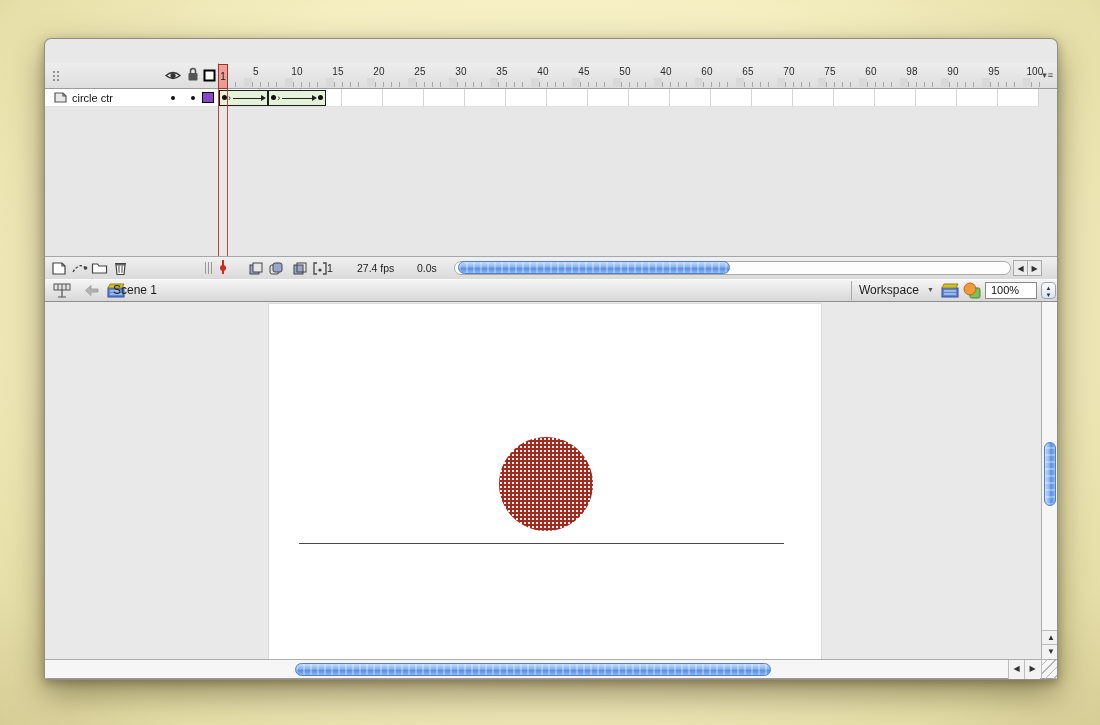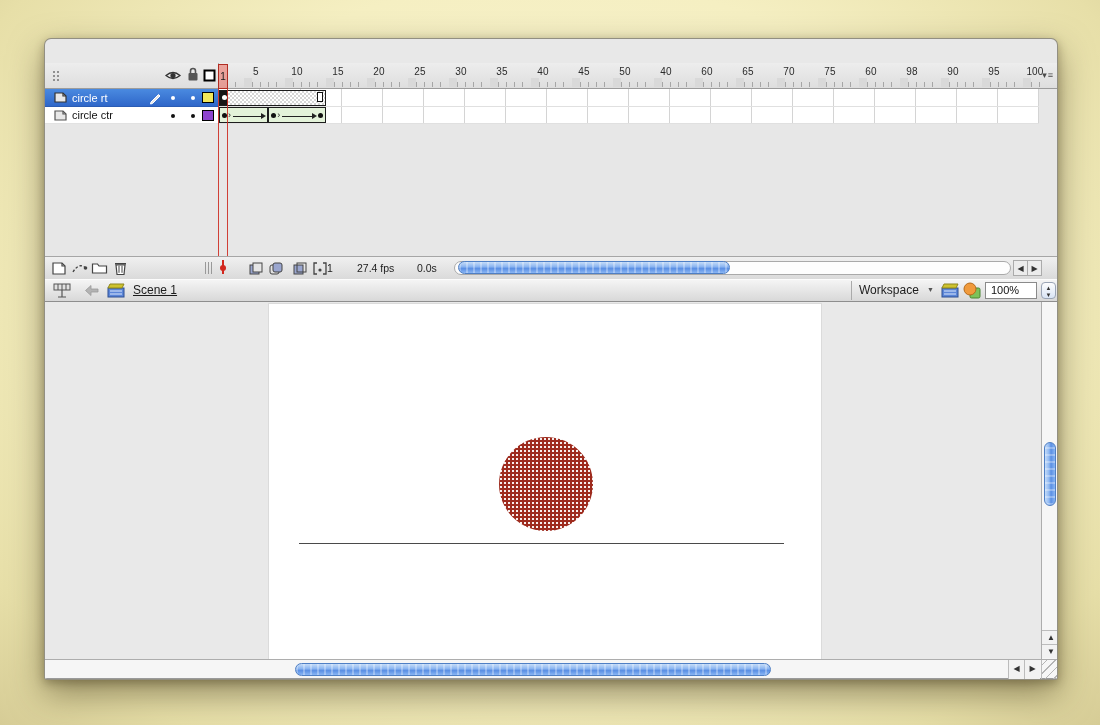--- a/index.html
+++ b/index.html
@@ -319,47 +319,20 @@
           <span class="tick" style="left: 977.6px;"></span>
           <span class="tick5" style="left: 977.6px; width: 8.2px;"></span>
           <span class="tick" style="left: 985.8px;"></span>
           <span class="tick" style="left: 994px;"></span>
         </div>
       <div class="panel-menu">▾≡</div>
     </div>
 
     <div class="rows">
       <div class="layer-row">
-        <div class="row-panel selected">
-          <span class="page-ic">
-            <svg width="13" height="11" viewBox="0 0 13 11">
-                <path d="M1 1 h8 l3 3 v6 h-11 z" fill="#e8e8e8" stroke="#333" stroke-width="1.2"></path>
-                <path d="M9 1 l0 3 3 0" fill="none" stroke="#333" stroke-width="1.2"></path>
-              </svg>
-          </span>
-          <span class="layer-name">circle rt</span>
-          <span class="pencil-ic">
-            <svg width="14" height="14" viewBox="0 0 14 14">
-                <path d="M3 11 L10.5 3.5 L12 5 L4.5 12.5 L2.5 13 Z" fill="#e9e9e9" stroke="#fff" stroke-width="1"></path>
-              </svg>
-          </span>
-          <span class="dot dot-a"></span>
-          <span class="dot dot-b"></span>
-          <span class="swatch" style="background: rgb(242, 231, 90);"></span>
-        </div>
-        <div class="row-frames">
-            <div class="fspan span-static" style="left: 0px; width: 106.6px;">
-              <div class="sel-cell">
-                <div class="kf kf-white" style="left: 1.5px;"></div>
-              </div>
-              <div class="end-rect"></div>
-            </div>
-          </div>
-      </div>
-      <div class="layer-row">
         <div class="row-panel">
           <span class="page-ic">
             <svg width="13" height="11" viewBox="0 0 13 11">
                 <path d="M1 1 h8 l3 3 v6 h-11 z" fill="#e8e8e8" stroke="#555" stroke-width="1.2"></path>
                 <path d="M9 1 l0 3 3 0" fill="none" stroke="#555" stroke-width="1.2"></path>
               </svg>
           </span>
           <span class="layer-name">circle ctr</span>
           <span class="dot dot-a"></span>
           <span class="dot dot-b"></span>
@@ -462,21 +435,21 @@
           <path d="M6 0.5 L0.5 5.5 L6 10.5 V7 H13 V4 H6 Z" fill="#b3b3b3" stroke="#9a9a9a" stroke-width="0.8"></path>
         </svg>
     </div>
     <div style="position:absolute; left:62px; top:4px;">
       <svg width="18" height="15" viewBox="0 0 18 15">
           <rect x="1" y="5" width="16" height="9" fill="#5c86d8" stroke="#2c4f93"></rect>
           <path d="M3 8 h12 M3 11 h12" stroke="#dce8fb" stroke-width="1.2"></path>
           <path d="M1 5 L3 1 L17 1 L15 5 Z" fill="#cdc22e" stroke="#8e861e"></path>
         </svg>
     </div>
-    <div class="eb-label" style="left:88px;text-decoration:underline;">Scene 1</div>
+    <div class="eb-label" style="left:68px;">Scene 1</div>
     <div class="eb-divider"></div>
     <div class="eb-label" style="left:814px;">Workspace</div>
     <div class="eb-label" style="left:882px; font-size:7px; color:#555;">▼</div>
     <div style="position:absolute; left:896px; top:4px;">
       <svg width="18" height="15" viewBox="0 0 18 15">
           <rect x="1" y="5" width="16" height="9" fill="#5c86d8" stroke="#2c4f93"></rect>
           <path d="M3 8 h12 M3 11 h12" stroke="#dce8fb" stroke-width="1.2"></path>
           <path d="M1 5 L3 1 L17 1 L15 5 Z" fill="#cdc22e" stroke="#8e861e"></path>
         </svg>
     </div>

